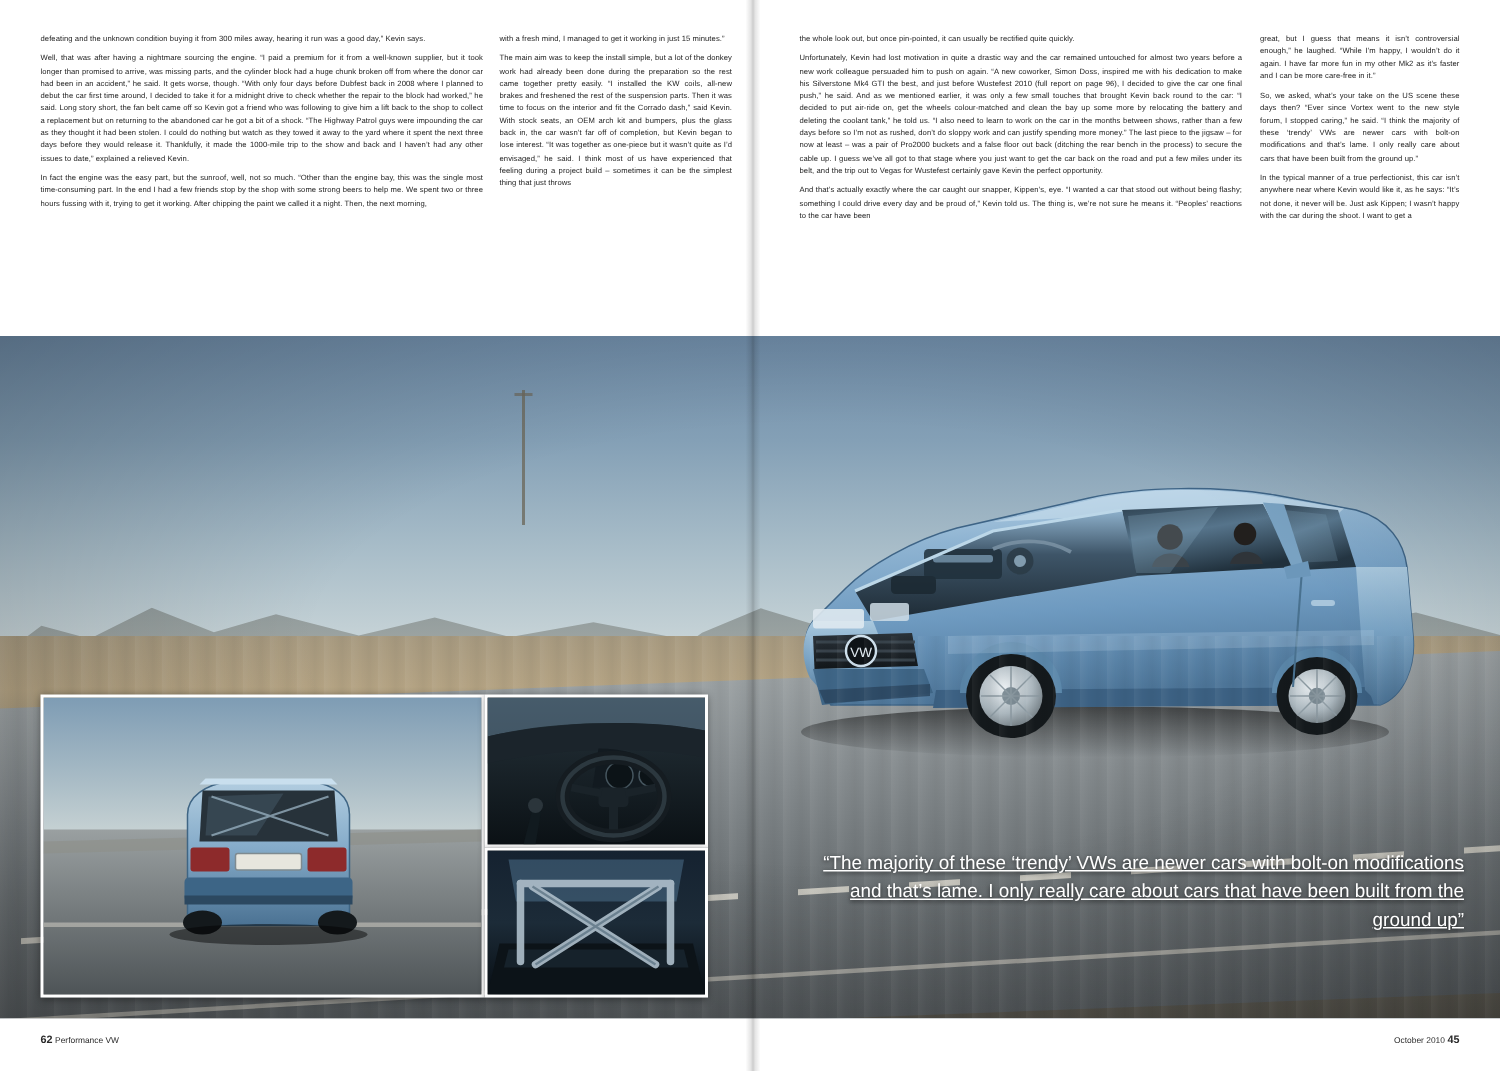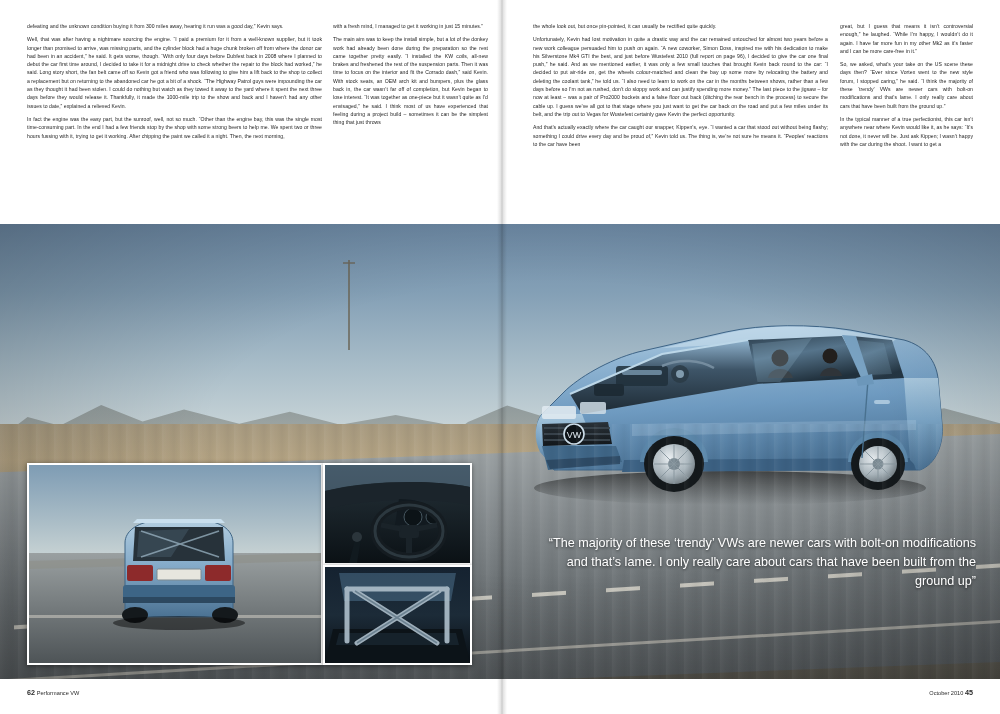--- a/index.html
+++ b/index.html
@@ -173,28 +173,29 @@
   }
   .inset-cage {
     left: 323px; top: 565px;  width: 145px; height: 96px;
     background: linear-gradient(to bottom, #0f1a22 0%, #16242e 50%, #0a1218 100%);
   }
 
   
   .pullquote {
     position: absolute;
     right: 24px;
-    top: 534px;
+    top: 566px;
     width: 430px;
     text-align: right;
     color: #ffffff;
     font-size: 12.6px;
     line-height: 1.52;
     text-shadow: 0 1px 3px rgba(0,0,0,0.65);
     z-index: 20;
+    text-decoration: underline;
   }
 
   
   .footer {
     position: absolute;
     left: 0;
     top: 679px;
     width: 1000px;
     height: 35px;
     background: #ffffff;

